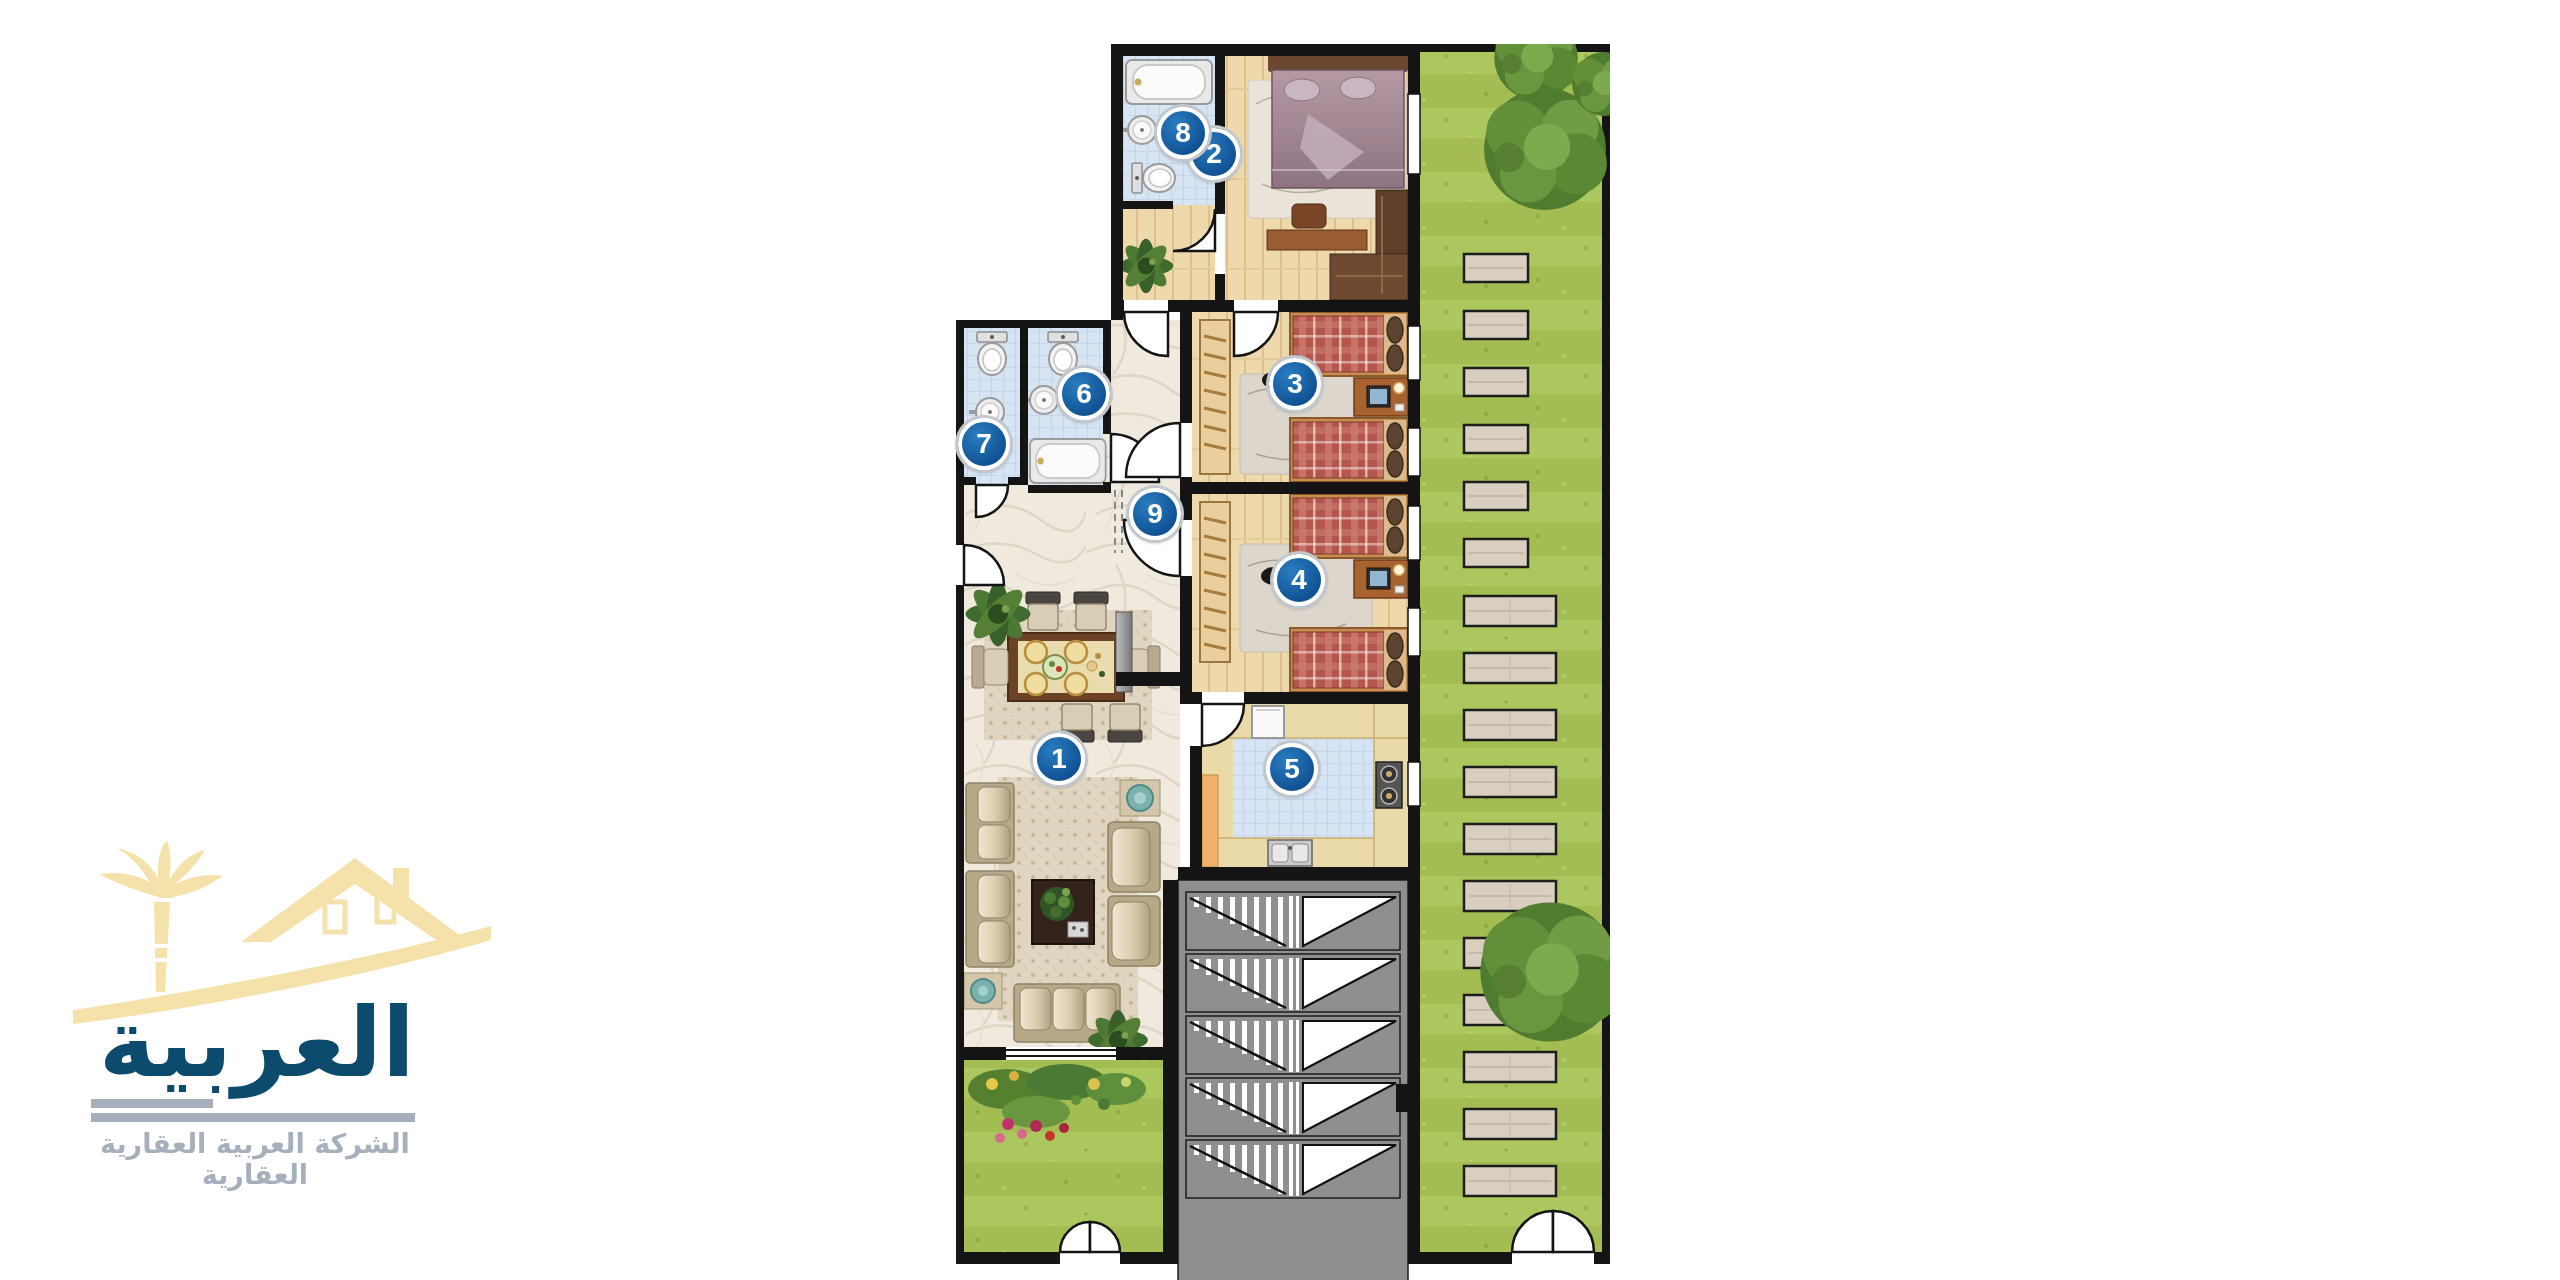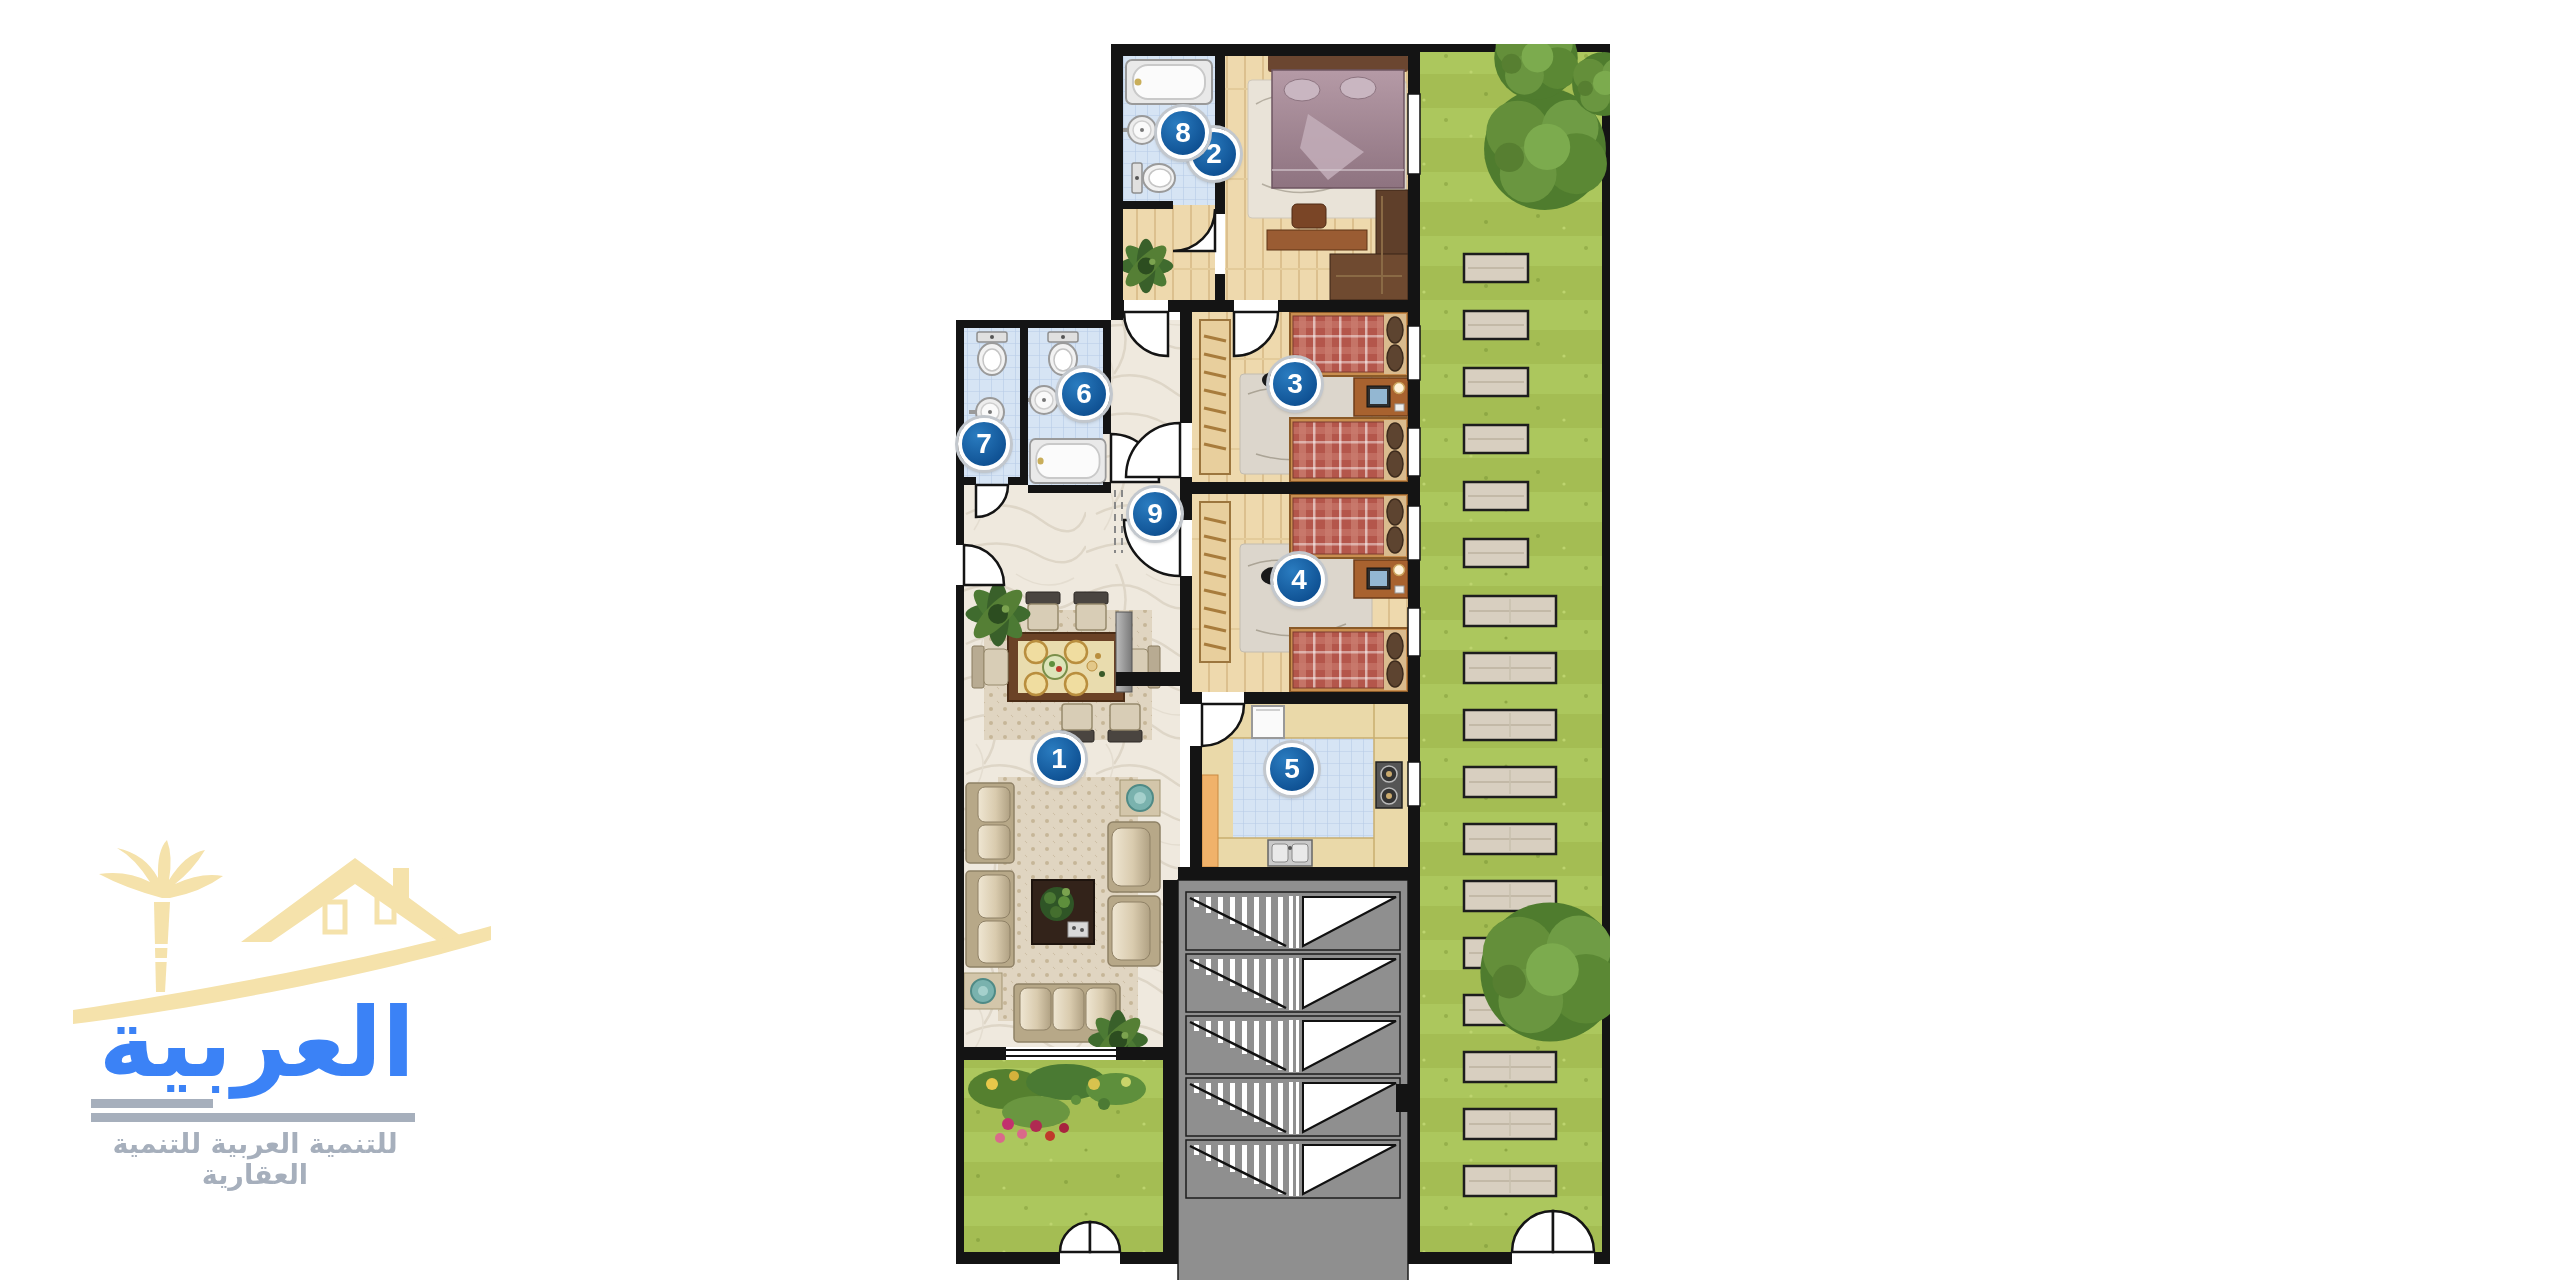--- a/index.html
+++ b/index.html
@@ -9,21 +9,21 @@
   .plan svg{position:absolute;left:0;top:0;}
   .badge{position:absolute;width:44px;height:44px;border-radius:50%;
          background:radial-gradient(circle at 35% 30%, #2a7cc0, #0f5193 75%);
          border:4px solid #ffffff;
          box-shadow:0 0 0 3px #c2c7cd, 0 2px 4px rgba(0,0,0,.35);
          display:flex;align-items:center;justify-content:center;
          color:#fff;font:700 28px "Liberation Sans",sans-serif;}
   .logo{position:absolute;left:55px;top:840px;width:460px;height:410px;}
   .logo-emblem{position:absolute;left:0;top:0;}
   .logo-word{position:absolute;left:70px;top:148px;width:290px;height:115px;
-             font:700 96px "DejaVu Sans",sans-serif;color:#3b82f6;
+             font:700 96px "DejaVu Sans",sans-serif;color:#0c4a6e;
              text-align:right;direction:rtl;line-height:110px;letter-spacing:-2px;}
   .logo-bar{position:absolute;height:9px;background:#a6afbc;}
   .logo-bar.b1{left:36px;top:259px;width:122px;}
   .logo-bar.b2{left:36px;top:273px;width:324px;}
   .logo-tagline{position:absolute;left:30px;top:288px;width:340px;
                 font:700 27px "DejaVu Sans",sans-serif;color:#a6afbc;
                 direction:rtl;text-align:center;}
 </style>
 </head>
 <body>
@@ -40,21 +40,21 @@
       <path d="M186,102 L300,18 L414,102 L384,102 L300,44 L216,102 Z" fill="#f5e2ab"></path>
       <rect x="338" y="28" width="16" height="30" fill="#f5e2ab"></rect>
       <rect x="270" y="62" width="20" height="30" fill="none" stroke="#f5e2ab" stroke-width="5"></rect>
       <rect x="322" y="56" width="17" height="26" fill="none" stroke="#f5e2ab" stroke-width="5"></rect>
     </g>
     <path d="M18,170 C140,152 320,118 436,86 L436,100 C330,132 150,168 18,184 Z" fill="#f5e2ab"></path>
   </svg>
   <div class="logo-word">العربية</div>
   <div class="logo-bar b1"></div>
   <div class="logo-bar b2"></div>
-  <div class="logo-tagline">للتنمية العربية للتنمية العقارية</div>
+  <div class="logo-tagline">الشركة العربية العقارية العقارية</div>
 </div>
 
 <div class="plan">
 <svg width="654" height="1240" viewBox="0 0 654 1240">
 <defs>
   <pattern id="tileB" width="12" height="12" patternUnits="userSpaceOnUse">
     <rect width="12" height="12" fill="#d6e4f4"></rect>
     <path d="M12 0 V12 M0 12 H12" stroke="#b7cbe7" stroke-width="1.2" fill="none"></path>
   </pattern>
   <pattern id="woodV" width="18" height="90" patternUnits="userSpaceOnUse">

